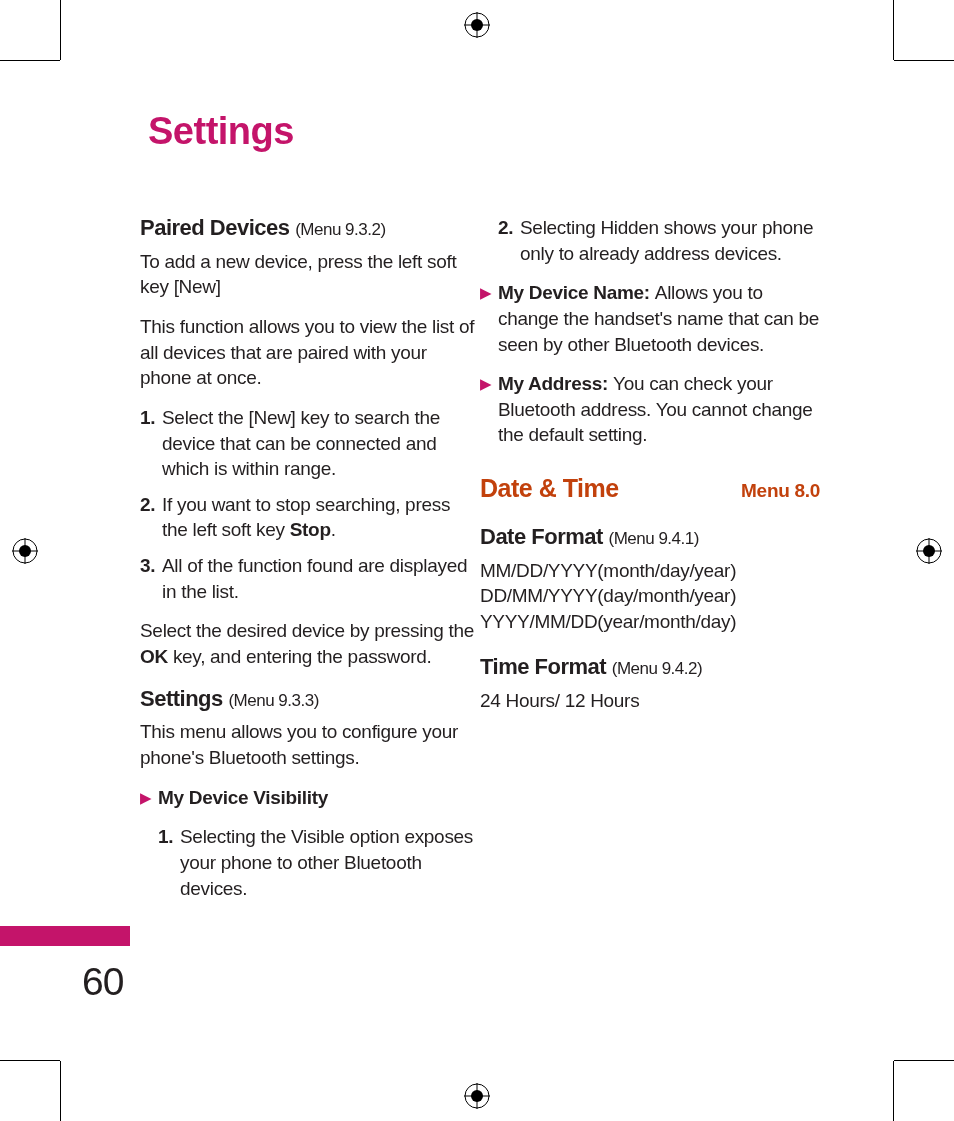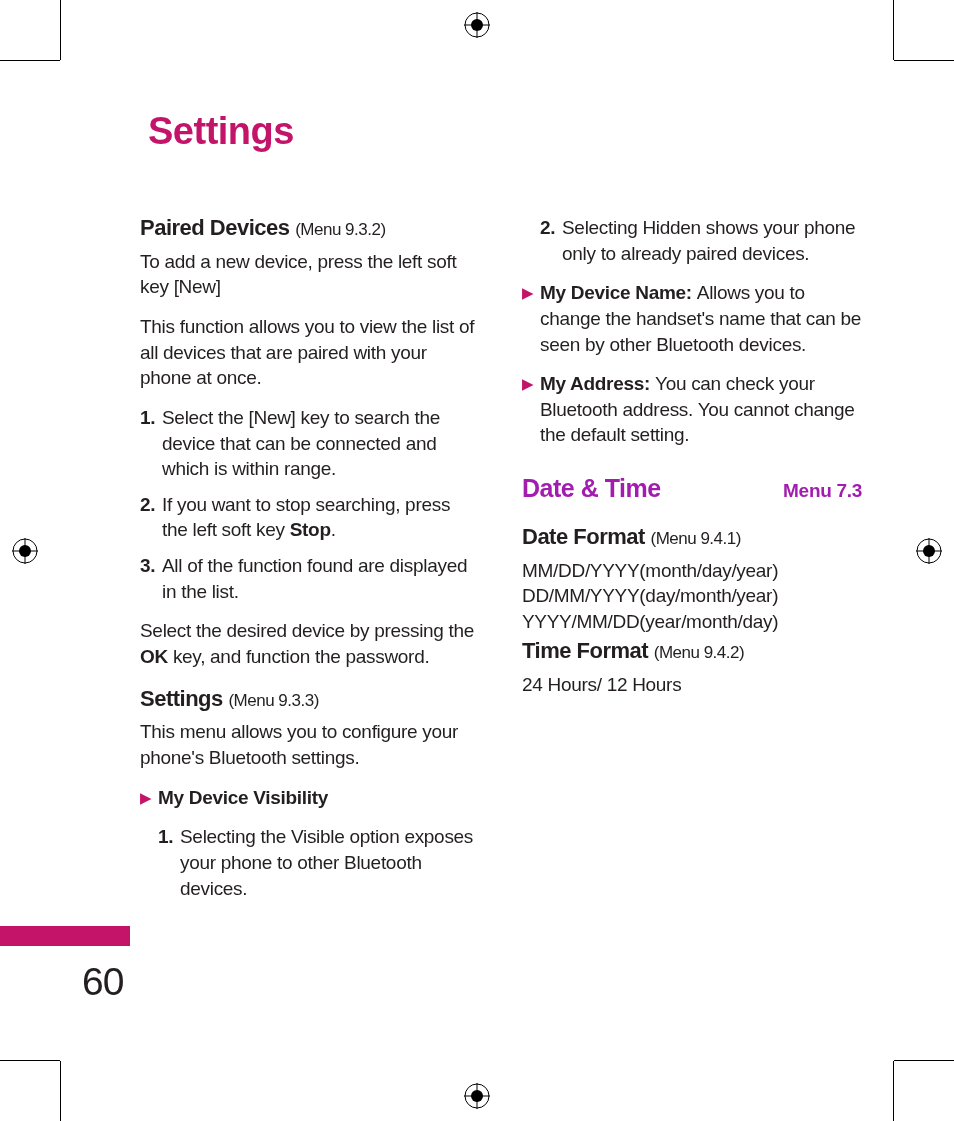--- a/index.html
+++ b/index.html
@@ -28,21 +28,20 @@
   }
   .main-title {
     color: #c4146a;
     font-size: 38px;
     font-weight: 700;
     margin: 0 0 60px 8px;
     letter-spacing: -0.5px;
   }
   .columns {
     display: flex;
-    gap: 42px;
   }
   .col {
     width: 340px;
     font-size: 19px;
     line-height: 1.35;
     letter-spacing: -0.3px;
   }
   .sub-h {
     font-weight: 700;
     font-size: 22px;
@@ -90,21 +89,21 @@
   .bullet .bhead {
     font-weight: 700;
   }
   .nested {
     margin-left: 18px;
   }
   .section-red {
     display: flex;
     justify-content: space-between;
     align-items: baseline;
-    color: #a21caf;
+    color: #c2410c;
     font-weight: 700;
     margin: 24px 0 16px 0;
   }
   .section-red .st { font-size: 25px; letter-spacing: -0.5px;}
   .section-red .sm { font-size: 19px; }
   .side-tab {
     position: absolute;
     left: 0;
     top: 926px;
     width: 130px;
@@ -194,21 +193,21 @@
         <li>
           <span class="num">2.</span>
           <span class="txt"><span>If you want to stop searching, press the left soft key </span><b>Stop</b><span>.</span></span>
         </li>
         <li>
           <span class="num">3.</span>
           <span class="txt">All of the function found are displayed in the list.</span>
         </li>
       </ol>
 
-      <p class="para"><span>Select the desired device by pressing the </span><b>OK</b><span> key, and function the password.</span></p>
+      <p class="para"><span>Select the desired device by pressing the </span><b>OK</b><span> key, and entering the password.</span></p>
 
       <h2 class="sub-h" style="margin-top:8px;">
         <span>Settings</span>
         <span class="menu">(Menu 9.3.3)</span>
       </h2>
 
       <p class="para">This menu allows you to configure your phone's Bluetooth settings.</p>
 
       <div class="bullet">
         <span class="arrow">▶</span>
@@ -224,49 +223,49 @@
         </li>
       </ol>
 
     </div>
 
     <div class="col">
 
       <ol class="ol nested" style="margin-top:2px;">
         <li>
           <span class="num">2.</span>
-          <span class="txt">Selecting Hidden shows your phone only to already paired devices.</span>
+          <span class="txt">Selecting Hidden shows your phone only to already address devices.</span>
         </li>
       </ol>
 
       <div class="bullet">
         <span class="arrow">▶</span>
         <div class="bcontent">
           <span class="bhead">My Device Name: </span><span>Allows you to change the handset's name that can be seen by other Bluetooth devices.</span>
         </div>
       </div>
 
       <div class="bullet">
         <span class="arrow">▶</span>
         <div class="bcontent">
           <span class="bhead">My Address: </span><span>You can check your Bluetooth address. You cannot change the default setting.</span>
         </div>
       </div>
 
       <div class="section-red">
         <span class="st">Date &amp; Time</span>
-        <span class="sm">Menu 7.3</span>
+        <span class="sm">Menu 8.0</span>
       </div>
 
       <h2 class="sub-h">
         <span>Date Format</span>
         <span class="menu">(Menu 9.4.1)</span>
       </h2>
 
-      <p class="para" style="margin-bottom:2px;">
+      <p class="para" style="margin-bottom:18px;">
         <span>MM/DD/YYYY(month/day/year)</span><br>
         <span>DD/MM/YYYY(day/month/year)</span><br>
         <span>YYYY/MM/DD(year/month/day)</span>
       </p>
 
       <h2 class="sub-h">
         <span>Time Format</span>
         <span class="menu">(Menu 9.4.2)</span>
       </h2>
 

